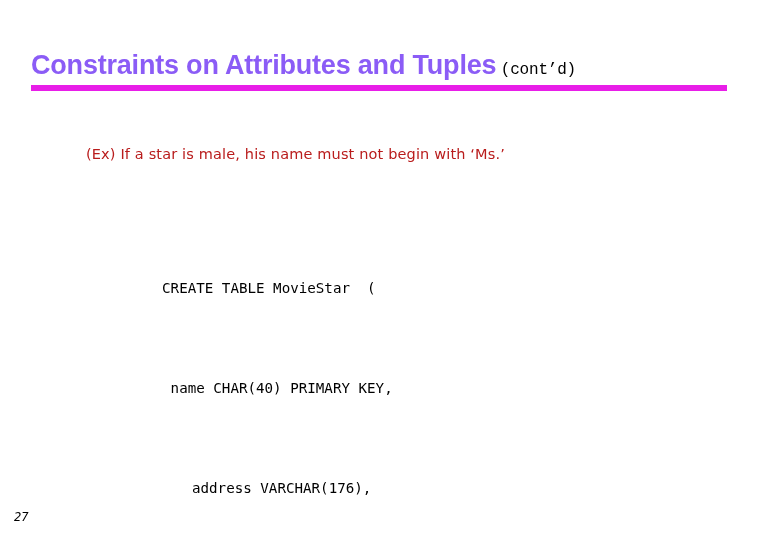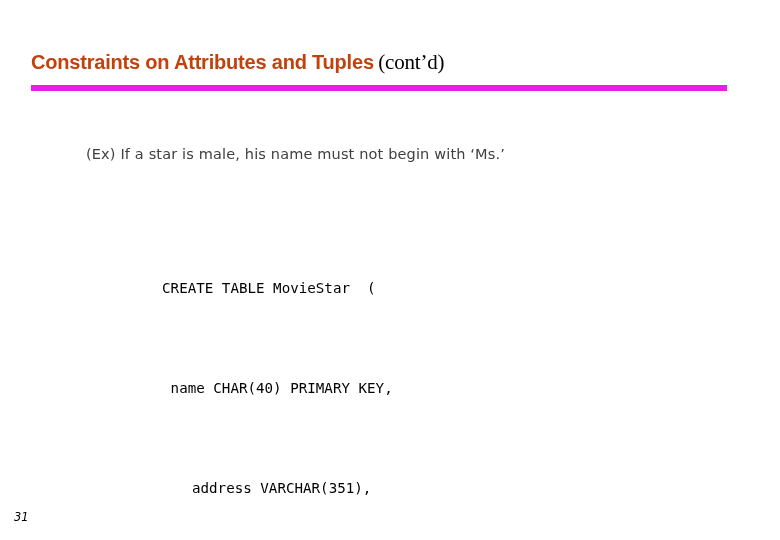--- a/index.html
+++ b/index.html
@@ -19,28 +19,28 @@
   #slide-title {
     position: absolute;
     left: 31px;
     top: 50px;
     width: 700px;
     white-space: nowrap;
   }
   #slide-title .title-main {
     font-family: "Liberation Sans", sans-serif;
     font-weight: bold;
-    font-size: 20px;
-    color: #c2410c;
+    font-size: 27px;
+    color: #8b5cf6;
     letter-spacing: -0.2px;
   }
   #slide-title .title-suffix {
-    font-family: Liberation Serif, serif;
+    font-family: Liberation Mono, monospace;
     font-weight: normal;
-    font-size: 21px;
+    font-size: 16px;
     color: #000000;
     letter-spacing: -0.2px;
   }
 
   
   #title-rule {
     position: absolute;
     left: 31px;
     top: 85px;
     width: 696px;
@@ -48,21 +48,21 @@
     background: #e81ee8;
   }
 
   
   #example-line {
     position: absolute;
     left: 86px;
     top: 146px;
     font-family: "DejaVu Sans", sans-serif;
     font-size: 14.5px;
-    color: #404040;
+    color: #b91c1c;
     white-space: nowrap;
     letter-spacing: 0.15px;
   }
 
   
   #code-block {
     position: absolute;
     left: 145px;
     top: 201px;
     font-family: "DejaVu Sans Mono", monospace;
@@ -98,23 +98,23 @@
 <div id="title-rule"></div>
 
 <div id="example-line">(Ex) If a star is male, his name must not begin with ‘Ms.’</div>
 
 <div id="code-block">
 
   <div class="code-line">CREATE TABLE MovieStar  (</div>
 
   <div class="code-line">   name CHAR(40) PRIMARY KEY,</div>
 
-  <div class="code-line">   address VARCHAR(351),</div>
+  <div class="code-line">   address VARCHAR(176),</div>
 
   
 
   
 
   
 
 </div>
 
-<div id="page-number">31</div>
+<div id="page-number">27</div>
 
 </body></html>

